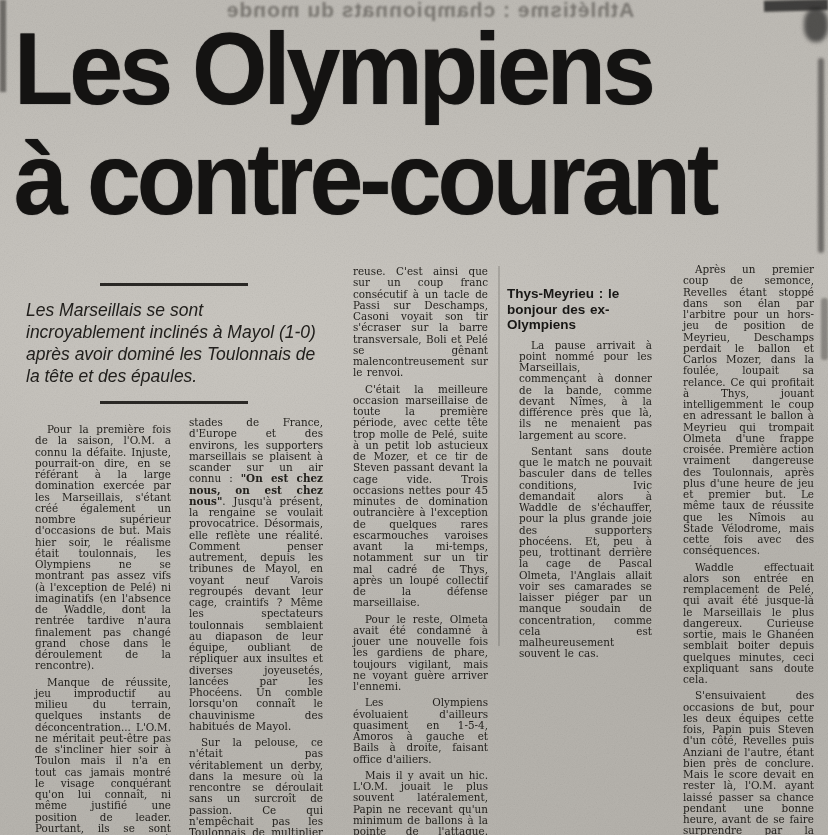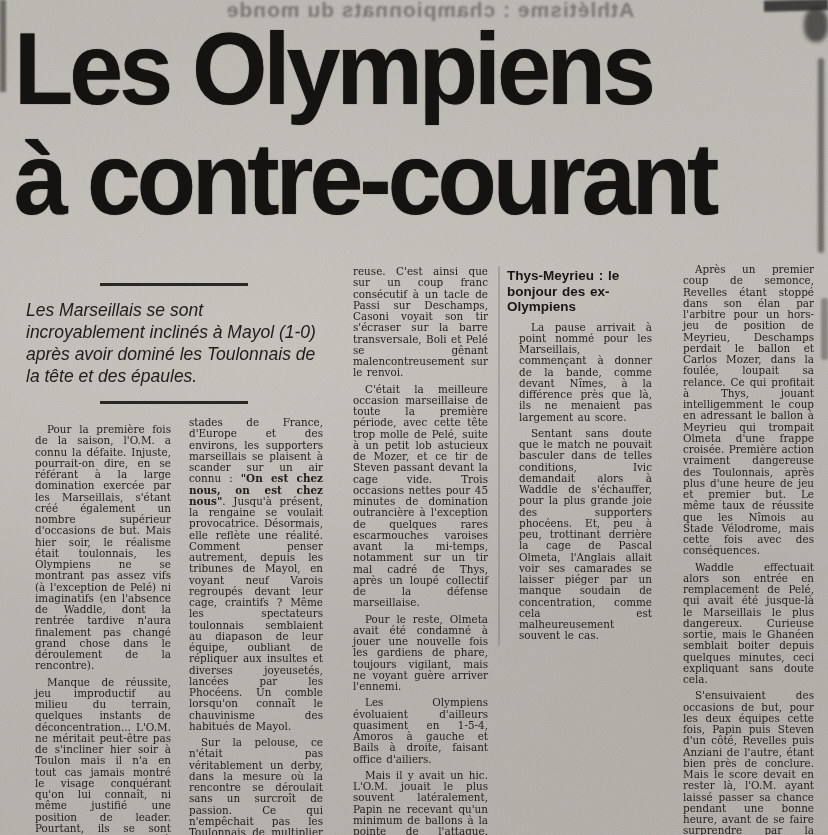--- a/index.html
+++ b/index.html
@@ -38,21 +38,21 @@
   .col{
     position:absolute;text-align:justify;
     font-size:10.4px;line-height:11.25px;letter-spacing:0;word-spacing:1px;
     color:#24221e;
   }
   .col p{margin:0 12px 5px;text-indent:12px;}
   .col p.noindent{text-indent:0;}
   .col h3{
     font-family:"Liberation Sans",sans-serif;font-weight:bold;
     font-size:13.5px;line-height:15.5px;color:#181715;
-    margin:2px 0 7px;text-align:left;letter-spacing:0;
+    margin:20px 0 7px;text-align:left;letter-spacing:0;
   }
   .col1{left:23px;top:424px;width:160px;height:411px;overflow:hidden;}
   .col2{left:177px;top:417px;width:158px;height:418px;overflow:hidden;}
   .col3{left:341px;top:266px;width:159px;height:569px;overflow:hidden;}
   .col4{left:507px;top:266px;width:157px;height:569px;overflow:hidden;}
   .col5{left:671px;top:264px;width:155px;height:571px;overflow:hidden;}
   .byline{
     font-family:"Liberation Sans",sans-serif;font-weight:normal;font-size:11.5px;
     text-align:right;margin-top:2px;color:#17150f;
   }

